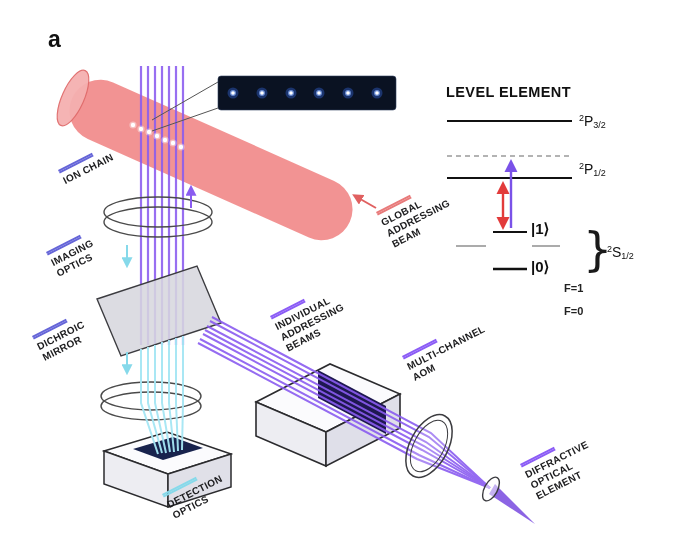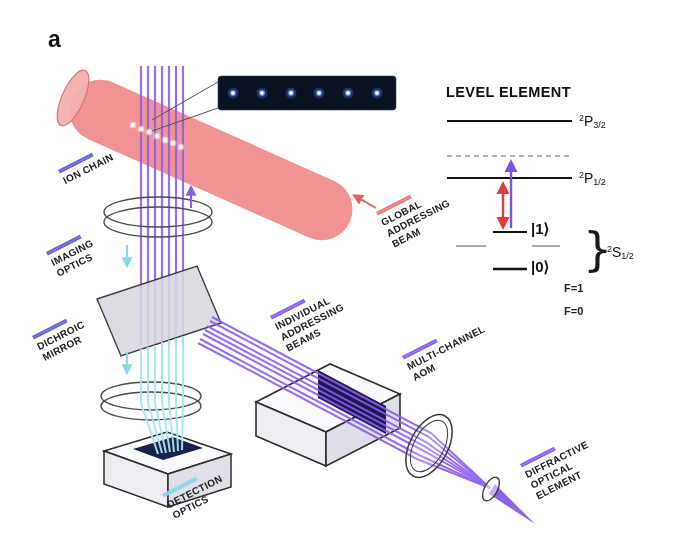--- a/index.html
+++ b/index.html
@@ -232,21 +232,21 @@
 OPTICAL
 ELEMENT</div>
   </div>
 
   <div class="lvl-title">LEVEL ELEMENT</div>
 
   <div class="lvl-label" style="left:579px; top:112px;">
     <span class="sup">2</span><span class="main">P</span><span class="sub">3/2</span>
   </div>
 
-  <div class="lvl-label" style="left:579px; top:169px;">
+  <div class="lvl-label" style="left:579px; top:160px;">
     <span class="sup">2</span><span class="main">P</span><span class="sub">1/2</span>
   </div>
 
   <div class="ket" style="left:531px; top:220px;">|1⟩</div>
   <div class="ket" style="left:531px; top:258px;">|0⟩</div>
 
   <div class="flabel" style="left:564px; top:240px;">F=1</div>
   <div class="flabel" style="left:564px; top:263px;">F=0</div>
 
   <div class="brace">}</div>

